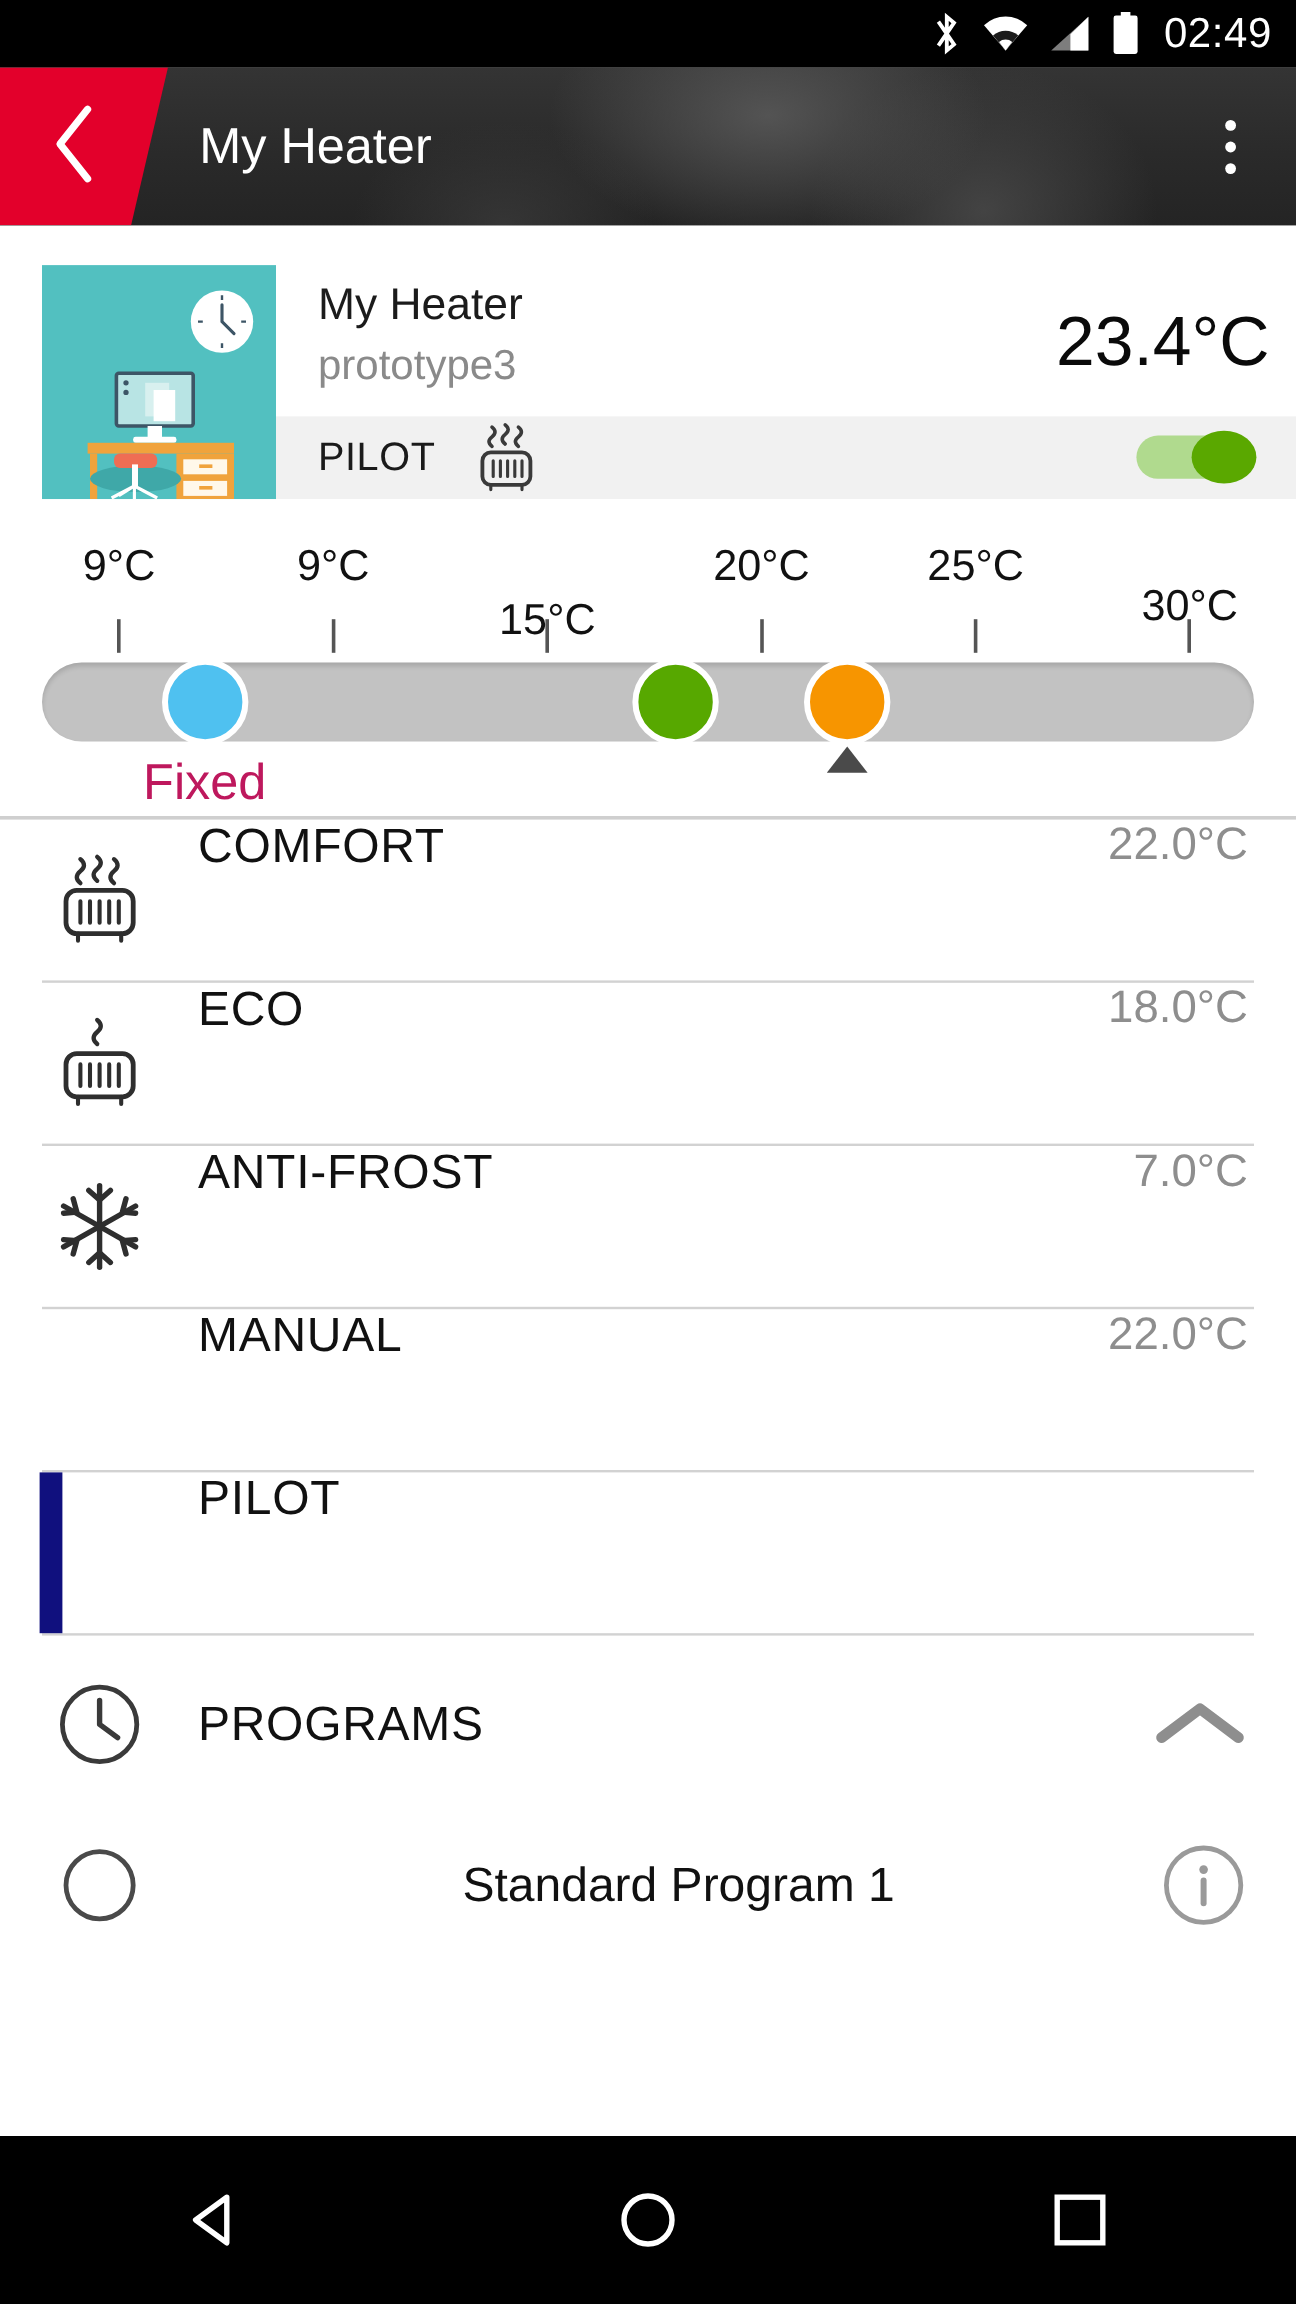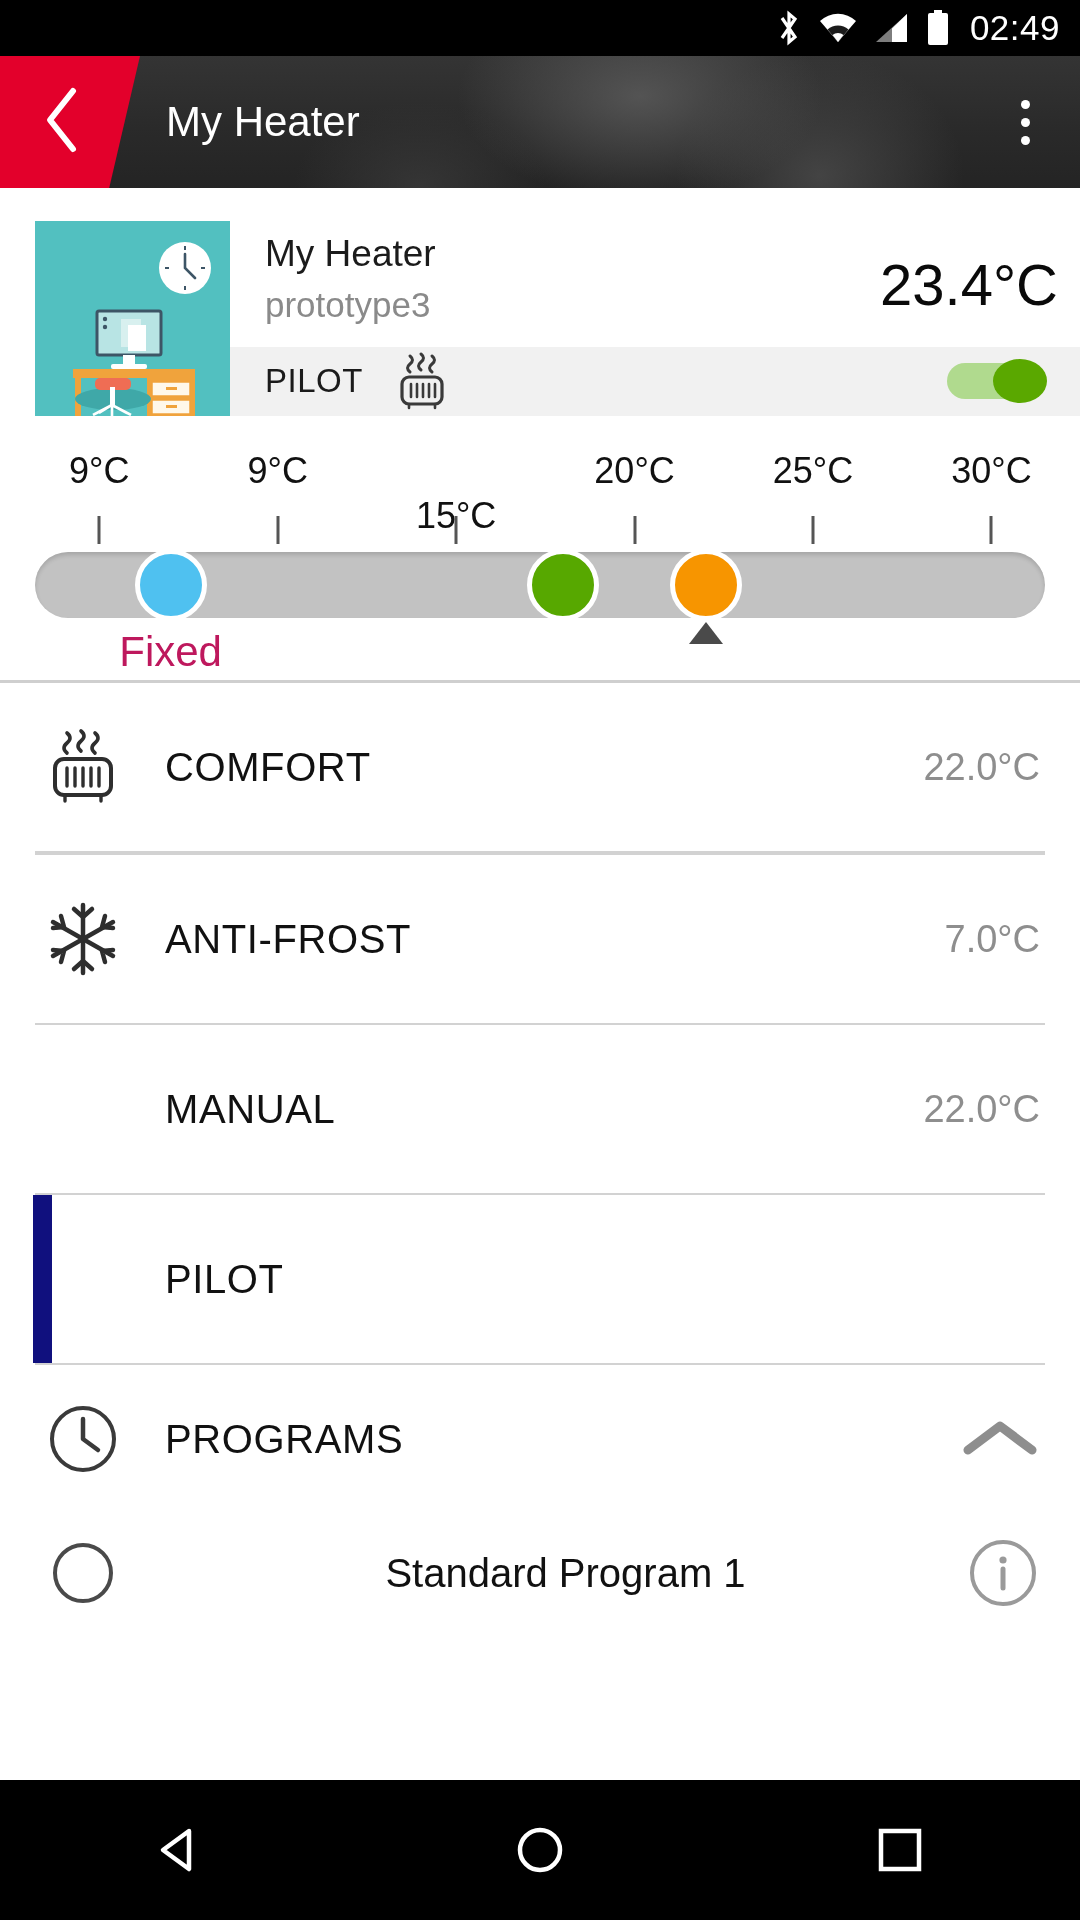--- a/index.html
+++ b/index.html
@@ -213,22 +213,22 @@
     border-bottom:22px solid #4a4a4a;
   }
   .section-sep{
     height:3px; background:#cfcfcf; margin-top:16px;
   }
 
   
   .mode-list{ background:#ffffff; }
   .mode-row{
     position:relative;
-    display:flex; align-items:center;
-    height:168px;
+    display:flex; 
+    height:134px;
     padding-left:0;
     cursor:pointer;
   }
   .mode-row .accent{
     position:absolute; left:33px; top:0; bottom:0;
     width:19px; background:#10107e;
   }
   .mode-icon{
     width:165px;
     display:flex; align-items:center; justify-content:center;
@@ -399,21 +399,21 @@
   </div>
 </div>
 
 <div class="scale-wrap">
   <div class="scale-ticks-labels" id="scale-labels">
       <span style="left: 6.36042%;">9°C</span>
       <span style="left: 24.0283%;">9°C</span>
       <span style="left: 41.6961%; margin-top: 45px;">15°C</span>
       <span style="left: 59.364%;">20°C</span>
       <span style="left: 77.0318%;">25°C</span>
-      <span style="left: 94.6996%;">30°C</span>
+      <span style="left: 94.6996%; margin-top: 34px;">30°C</span>
     </div>
   <div class="scale-tickmarks" id="scale-tickmarks">
       <i style="left: 6.36042%;"></i>
       <i style="left: 24.0283%;"></i>
       <i style="left: 41.6961%;"></i>
       <i style="left: 59.364%;"></i>
       <i style="left: 77.0318%;"></i>
       <i style="left: 94.6996%;"></i>
     </div>
   <div class="slider-track" id="slider-track">
@@ -437,20 +437,32 @@
       <path d="M54 8 q6 5 0 10 q-6 5 0 10" fill="none" stroke="#2e2e2e" stroke-width="3.6" stroke-linecap="round"></path>
       <rect x="14" y="34" width="56" height="36" rx="9" fill="none" stroke="#2e2e2e" stroke-width="4"></rect>
       <path d="M26 43 L26 61 M34 43 L34 61 M42 43 L42 61 M50 43 L50 61 M58 43 L58 61" stroke="#2e2e2e" stroke-width="3.4" stroke-linecap="round"></path>
       <path d="M24 70 L24 76 M60 70 L60 76" stroke="#2e2e2e" stroke-width="3.4" stroke-linecap="round"></path>
     </svg>
       </span>
       <span class="mode-name">COMFORT</span>
       <span class="mode-temp">22.0°C</span>
     </div>
     <div class="row-sep"></div>
+    <div class="mode-row">
+      <span class="mode-icon">
+        <svg width="84" height="84" viewBox="0 0 84 84">
+      <path d="M40 6 q6 5 0 10 q-6 5 0 10" fill="none" stroke="#2e2e2e" stroke-width="3.6" stroke-linecap="round"></path>
+      <rect x="14" y="34" width="56" height="36" rx="9" fill="none" stroke="#2e2e2e" stroke-width="4"></rect>
+      <path d="M26 43 L26 61 M34 43 L34 61 M42 43 L42 61 M50 43 L50 61 M58 43 L58 61" stroke="#2e2e2e" stroke-width="3.4" stroke-linecap="round"></path>
+      <path d="M24 70 L24 76 M60 70 L60 76" stroke="#2e2e2e" stroke-width="3.4" stroke-linecap="round"></path>
+    </svg>
+      </span>
+      <span class="mode-name">ECO</span>
+      <span class="mode-temp">18.0°C</span>
+    </div>
     <div class="row-sep"></div>
     <div class="mode-row">
       <span class="mode-icon">
         <svg width="84" height="84" viewBox="0 0 84 84">
       <g stroke="#2e2e2e" stroke-width="4.5" stroke-linecap="round">
         <path d="M42 8 L42 76"></path>
         <path d="M12 25 L72 59"></path>
         <path d="M72 25 L12 59"></path>
         <path d="M42 20 L33 12 M42 20 L51 12 M42 64 L33 72 M42 64 L51 72"></path>
         <path d="M23 30 L12 31 M23 30 L20 19 M61 54 L72 53 M61 54 L64 65"></path>

